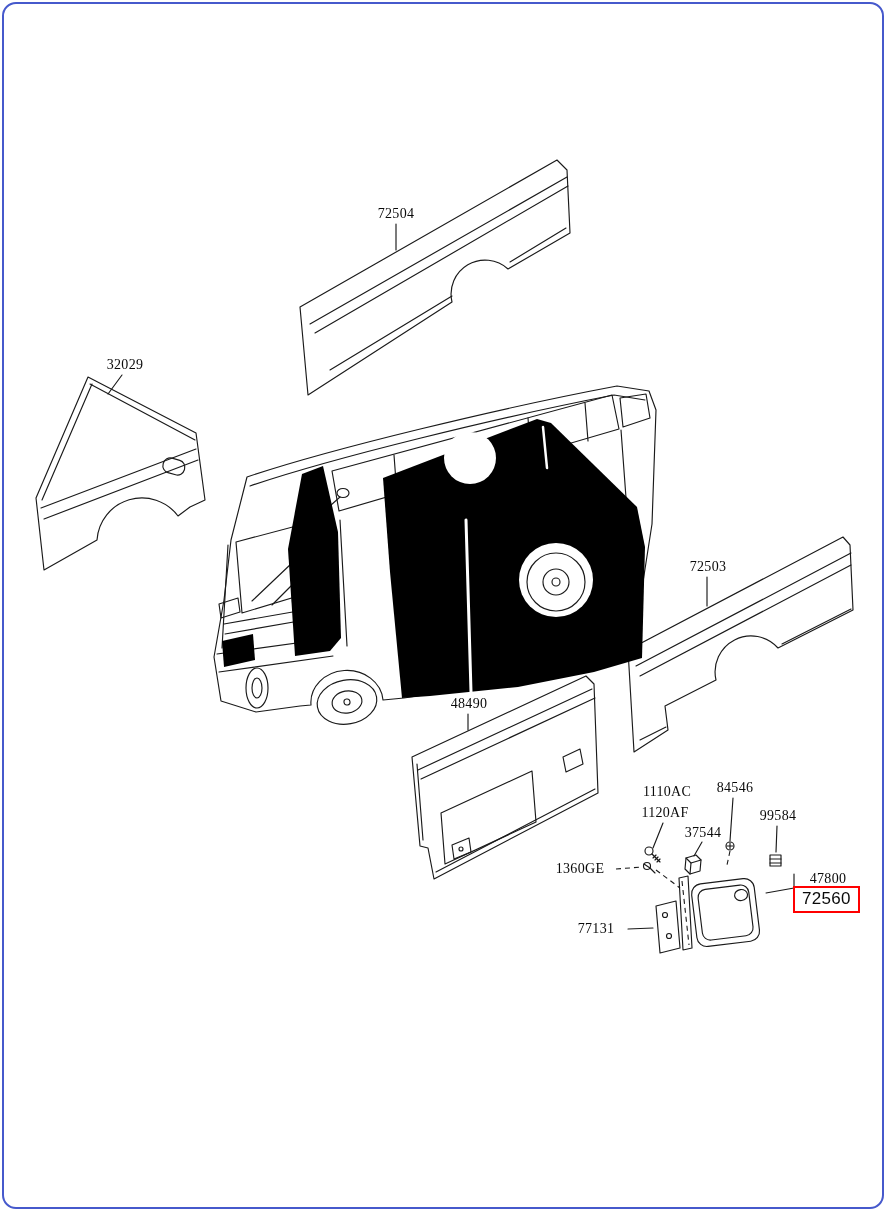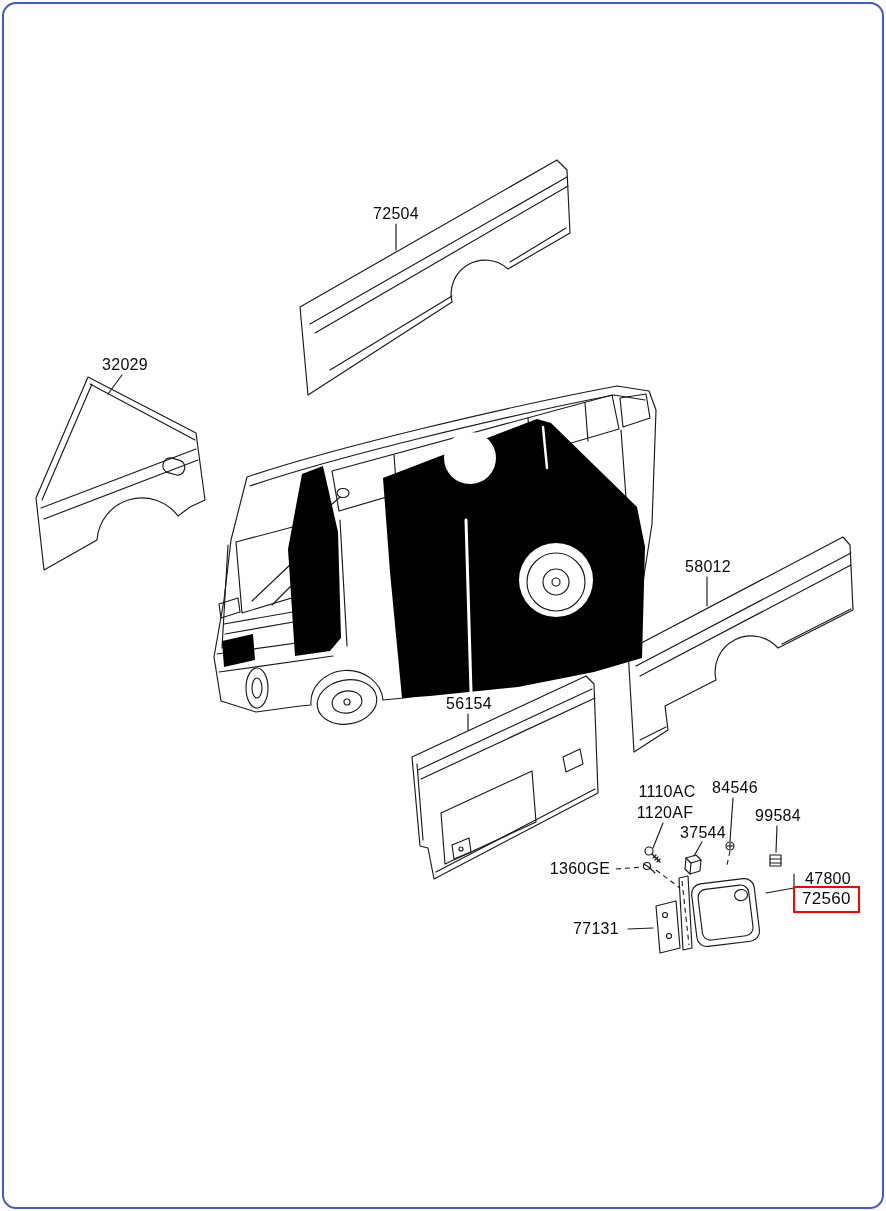--- a/index.html
+++ b/index.html
@@ -19,24 +19,25 @@
   svg{position:absolute;left:0;top:0;}
   .ln{fill:none;stroke:#1a1a1a;stroke-width:1.15;stroke-linejoin:round;stroke-linecap:round;}
   .blk{fill:#000000;stroke:none;}
   .wht{fill:#ffffff;stroke:none;}
   .whl{fill:#ffffff;stroke:#1a1a1a;stroke-width:1.15;}
   .wjoint{fill:none;stroke:#ffffff;stroke-linecap:round;}
   .dash{fill:none;stroke:#1a1a1a;stroke-width:1.1;stroke-dasharray:5 4;}
   .part-label{
     position:absolute;
     transform:translate(-50%,-50%);
-    font-size:16px;
+    font-size:14px;
     color:#0a0a0a;
     letter-spacing:.3px;
     white-space:nowrap;
+    font-family:Liberation Serif, serif;
   }
   .highlight-box{
     position:absolute;
     left:793px;top:886px;
     border:2px solid #ff0000;
     padding:1px 7px 2px 7px;
     display:flex;align-items:center;justify-content:center;
   }
   .highlight-box .inner{
     font-size:17px;color:#0a0a0a;letter-spacing:.3px;white-space:nowrap;text-align:right;
@@ -193,22 +194,22 @@
       <path class="ln" d="M777,826 L776,852"></path>
       <path class="dash" d="M616,869 L642,867"></path>
       <path class="ln" d="M628,929 L653,928"></path>
       <path class="ln" d="M794,874 L794,903"></path>
       <path class="ln" d="M794,888 L766,893"></path>
     </g>
   </svg>
 
   <div class="part-label" style="left:396px;top:214px">72504</div>
   <div class="part-label" style="left:125px;top:365px">32029</div>
-  <div class="part-label" style="left:708px;top:567px">58012</div>
-  <div class="part-label" style="left:469px;top:704px">56154</div>
+  <div class="part-label" style="left:708px;top:567px">72503</div>
+  <div class="part-label" style="left:469px;top:704px">48490</div>
   <div class="part-label" style="left:667px;top:792px">1110AC</div>
   <div class="part-label" style="left:735px;top:788px">84546</div>
   <div class="part-label" style="left:665px;top:813px">1120AF</div>
   <div class="part-label" style="left:703px;top:833px">37544</div>
   <div class="part-label" style="left:778px;top:816px">99584</div>
   <div class="part-label" style="left:580px;top:869px">1360GE</div>
   <div class="part-label" style="left:828px;top:879px">47800</div>
   <div class="part-label" style="left:596px;top:929px">77131</div>
 
   <div class="highlight-box">

